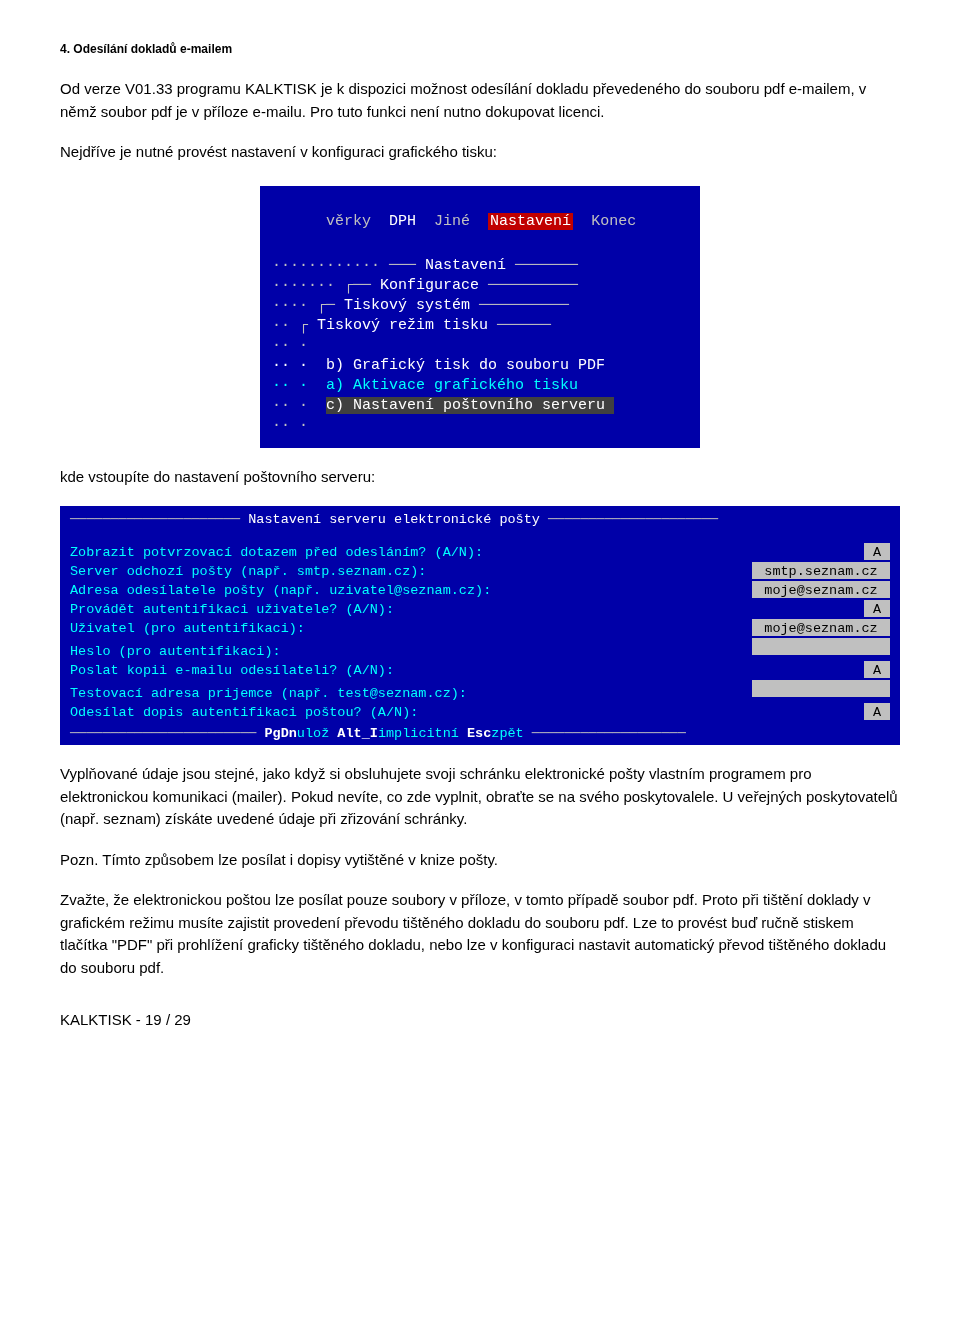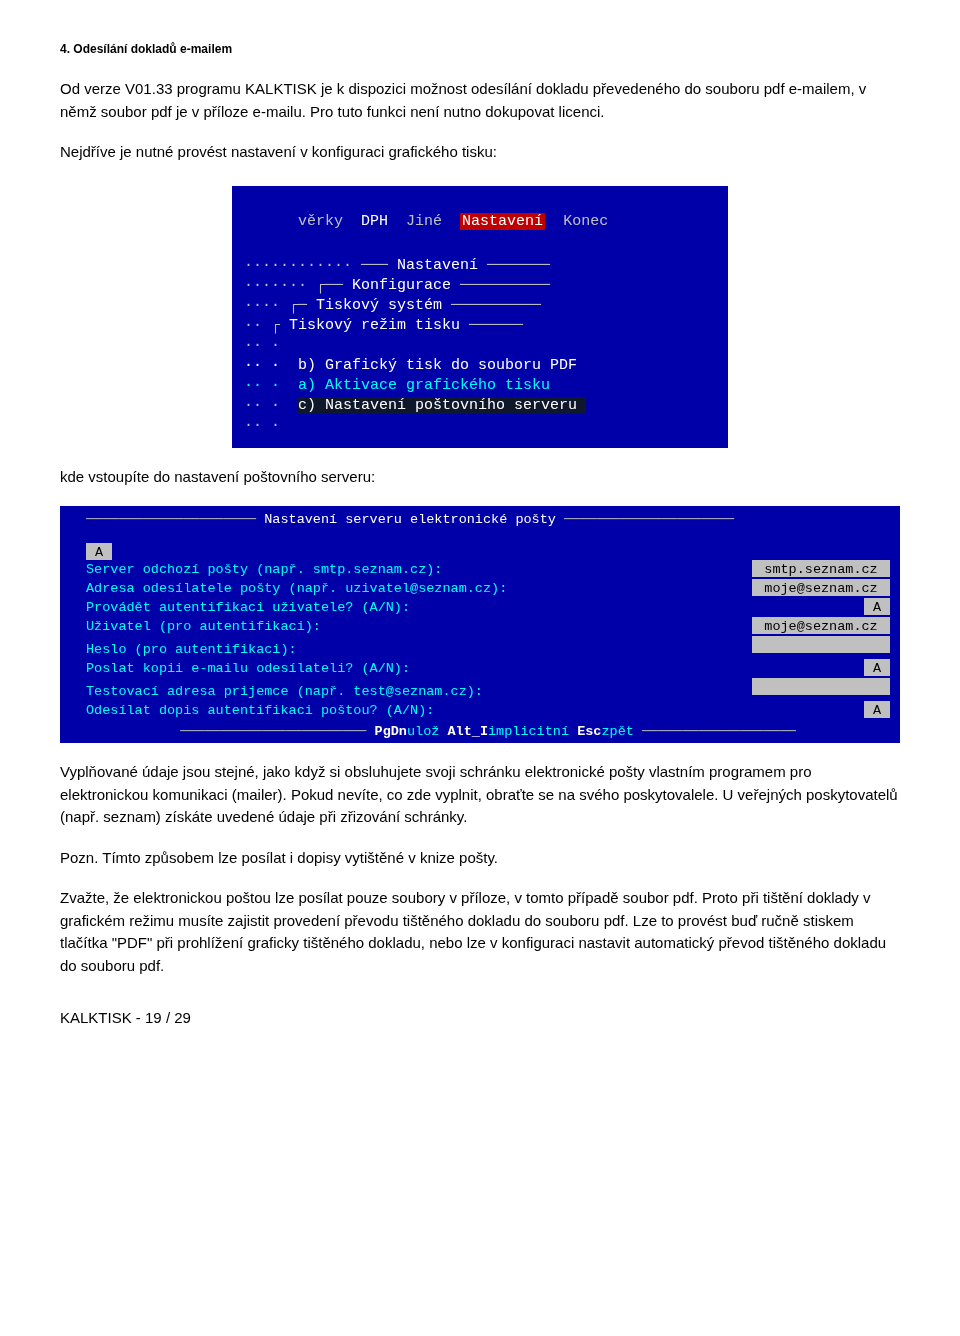--- a/index.html
+++ b/index.html
@@ -19,21 +19,21 @@
   }
   .para {
     margin-bottom: 18px;
   }
   .screenshot {
     display: block;
     margin: 10px auto 18px auto;
   }
   
   .shot1 {
-    width: 496px;
+    width: 440px;
     background: #0000a8;
     font-family: "Courier New", monospace;
     font-size: 15px;
     line-height: 20px;
     letter-spacing: 0;
   }
   .shot1-inner {
     padding: 6px 12px 12px 12px;
   }
   .s1-row {
@@ -57,39 +57,39 @@
   .s1-title {
     color: #fff;
   }
   .s1-opt {
     color: #fff;
   }
   .s1-opt.cyan {
     color: #00ffff;
   }
   .s1-opt.sel {
-    background: #0f172a;
+    background: #404040;
     color: #fff;
   }
   .dots { color: #c0c0c0; }
   .line { color: #c0c0c0; }
   .topbar {
     height: 4px;
     background: #fff;
   }
   
   .shot2 {
     width: 840px;
     background: #0000a8;
     font-family: "Courier New", monospace;
     font-size: 13.5px;
     line-height: 19px;
   }
   .shot2-inner {
-    padding: 4px 10px 2px 26px;
+    padding: 4px 10px 2px 10px;
   }
   .s2-title-row {
     white-space: pre;
     color: #c0c0c0;
   }
   .s2-title {
     color: #fff;
   }
   .s2-blank {
     height: 14px;
@@ -113,21 +113,20 @@
     font-family: "Courier New", monospace;
   }
   .s2-field.narrow {
     min-width: 18px;
     width: 18px;
     text-align: center;
   }
   .s2-footer {
     white-space: pre;
     color: #c0c0c0;
-    text-align: center;
     padding-top: 2px;
   }
   .s2-fbold {
     color: #fff;
     font-weight: bold;
   }
   .s2-flabel {
     color: #00ffff;
   }
   .page-num {
@@ -163,20 +162,21 @@
 </div>
 
 <div class="para">kde vstoupíte do nastavení poštovního serveru:</div>
 
 <div class="screenshot shot2">
   <div class="shot2-inner">
     <div class="s2-title-row"><span>───────────────────── </span><span class="s2-title">Nastavení serveru elektronické pošty</span><span> ─────────────────────</span></div>
     <div class="s2-blank"></div>
     <div id="s2-rows">
         <div class="s2-row">
+          <span class="s2-label">Zobrazit potvrzovací dotazem před odesláním? (A/N):</span>
           <span class="s2-field narrow">A</span>
         </div>
         <div class="s2-row">
           <span class="s2-label">Server odchozí pošty (např. smtp.seznam.cz):</span>
           <span class="s2-field">smtp.seznam.cz</span>
         </div>
         <div class="s2-row">
           <span class="s2-label">Adresa odesílatele pošty (např. uzivatel@seznam.cz):</span>
           <span class="s2-field">moje@seznam.cz</span>
         </div>

